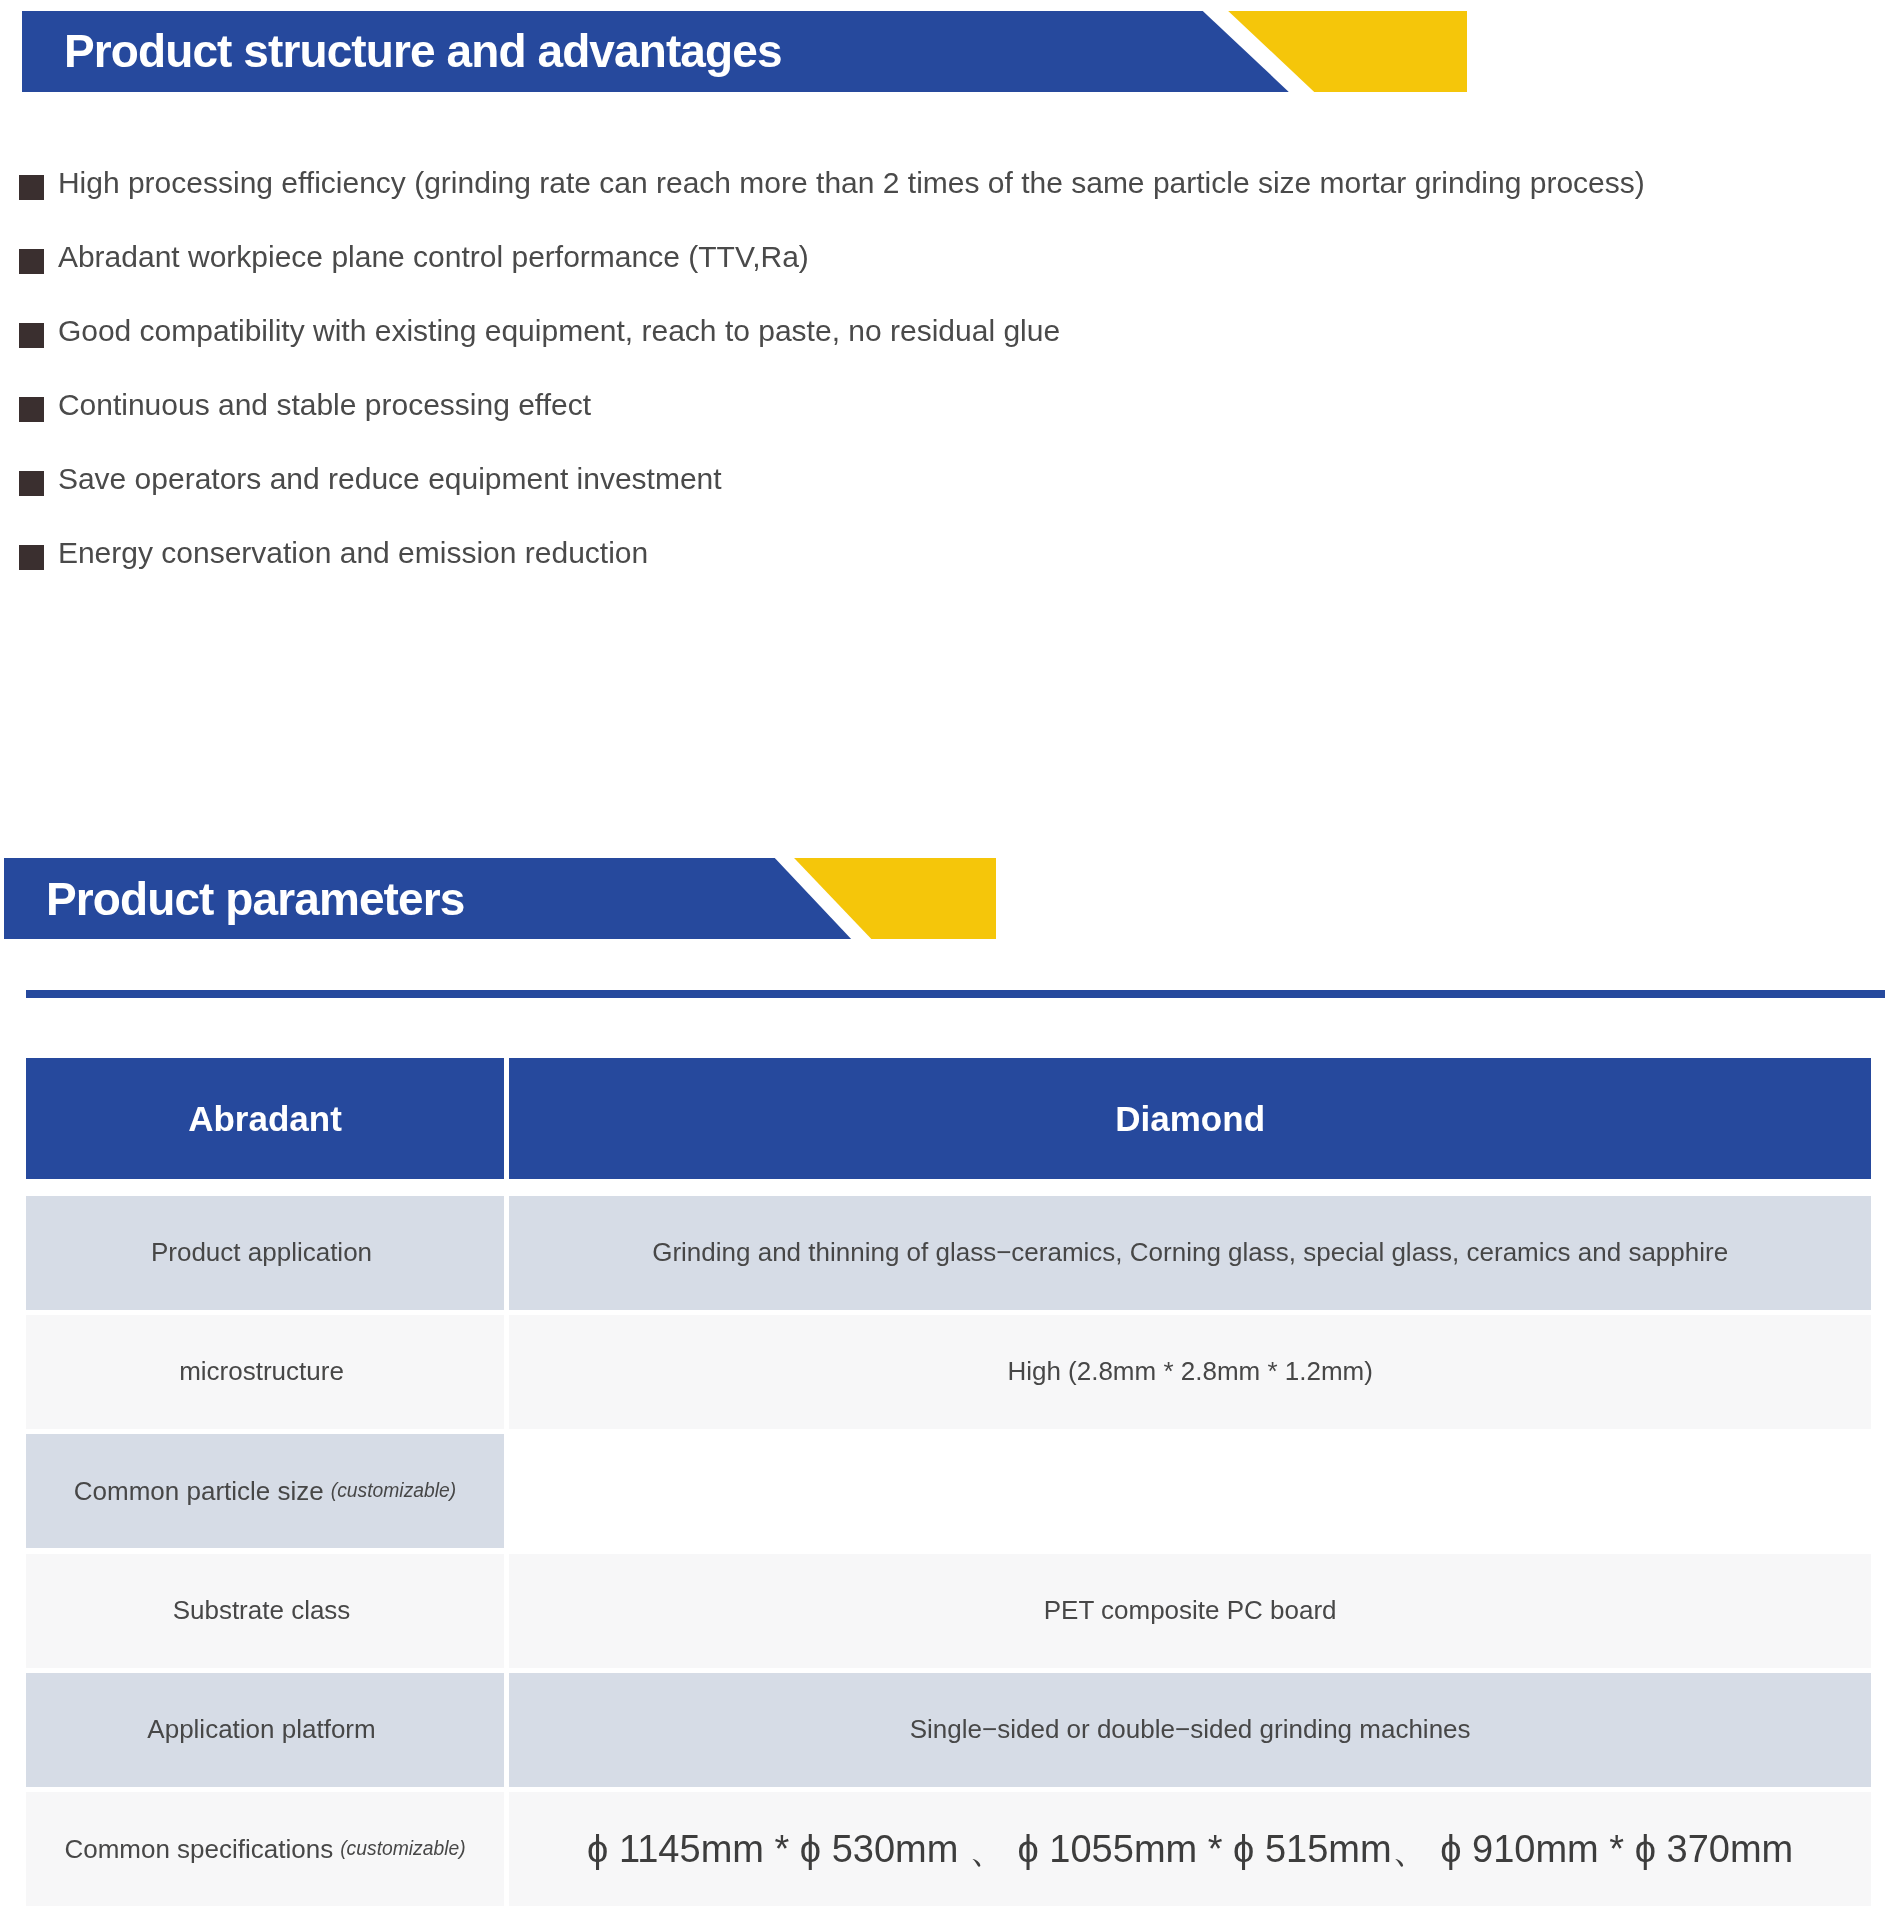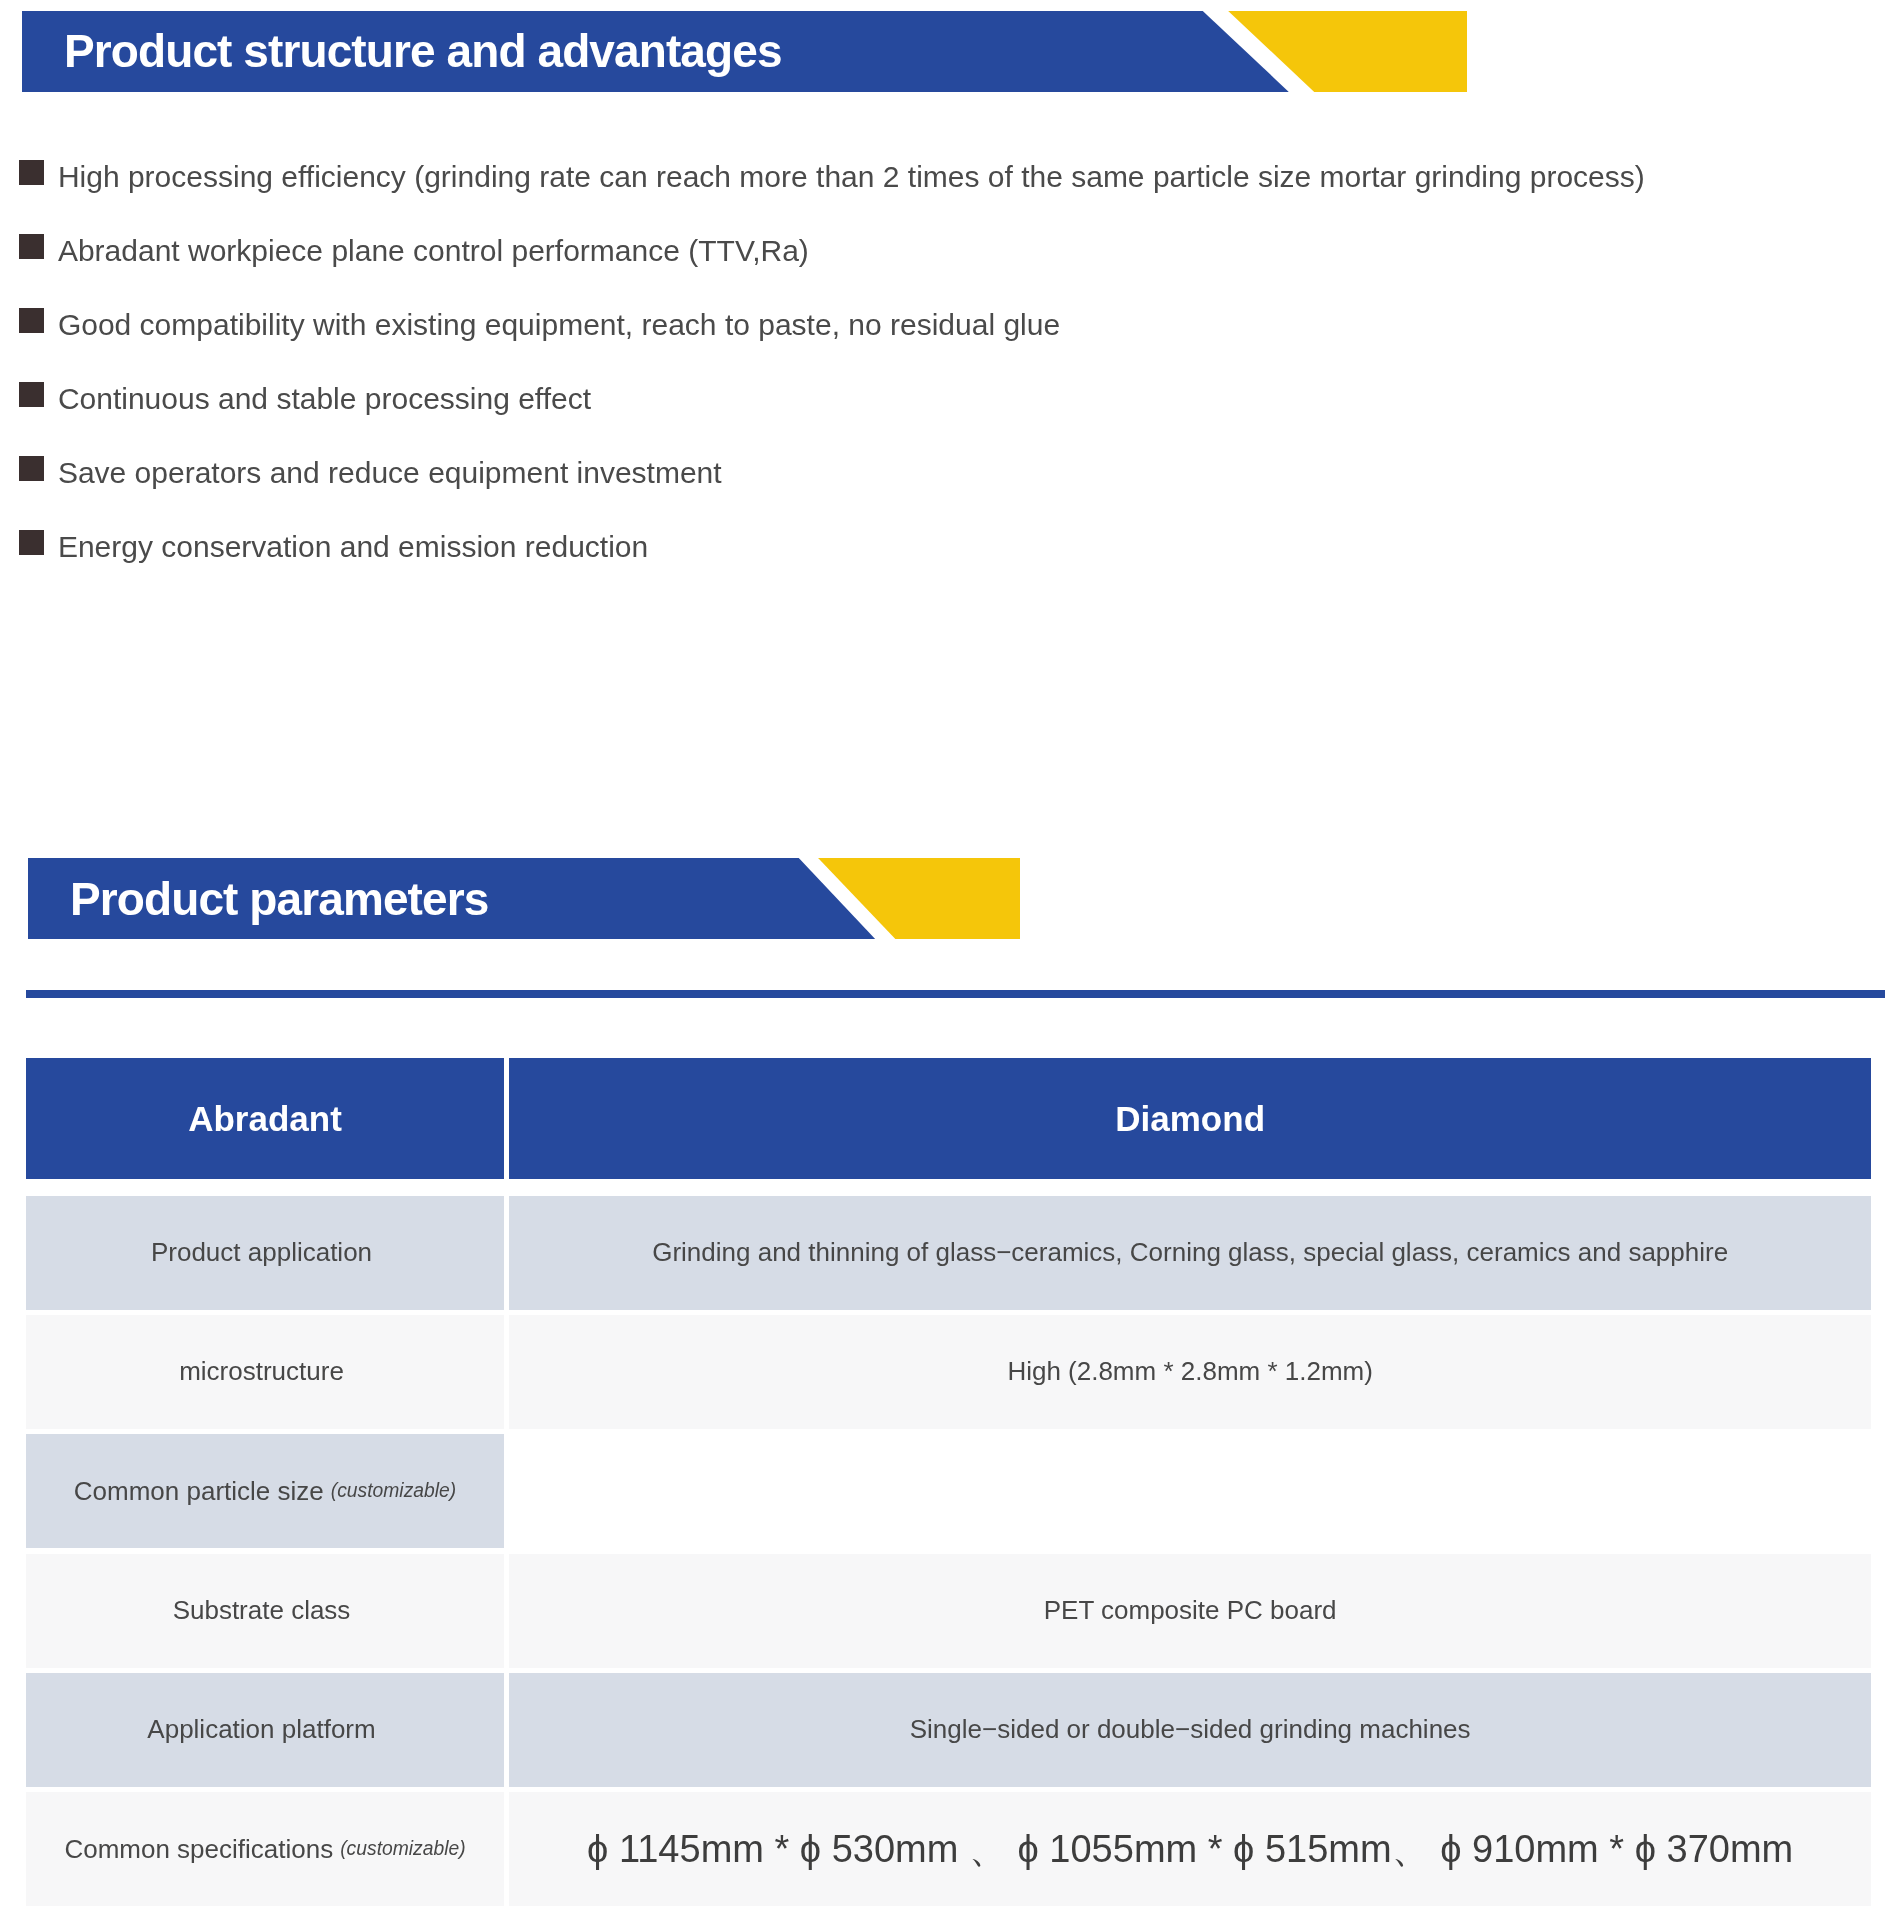--- a/index.html
+++ b/index.html
@@ -21,31 +21,31 @@
     height:81px;
     display:flex;
     align-items:center;
     color:#ffffff;
     font-size:46px;
     font-weight:bold;
     letter-spacing:-0.9px;
     white-space:nowrap;
   }
   .banner1{left:22px;top:10.5px;width:1445px;height:81px;}
-  .banner2{left:28px;top:858px;width:992px;height:96px;}
+  .banner2{left:4px;top:858px;width:992px;height:96px;}
   
   .advantages{
     position:absolute;
     left:19.3px;
     top:160px;
     width:1843px;
   }
   .adv-item{
     display:flex;
-    align-items:flex-start;
+    align-items:flex-end;
     height:40px;
     margin-bottom:34px;
   }
   .bullet-square{
     width:24.6px;
     height:24.6px;
     background:#3a2f2f;
     margin-right:14px;
     flex:0 0 auto;
   }

